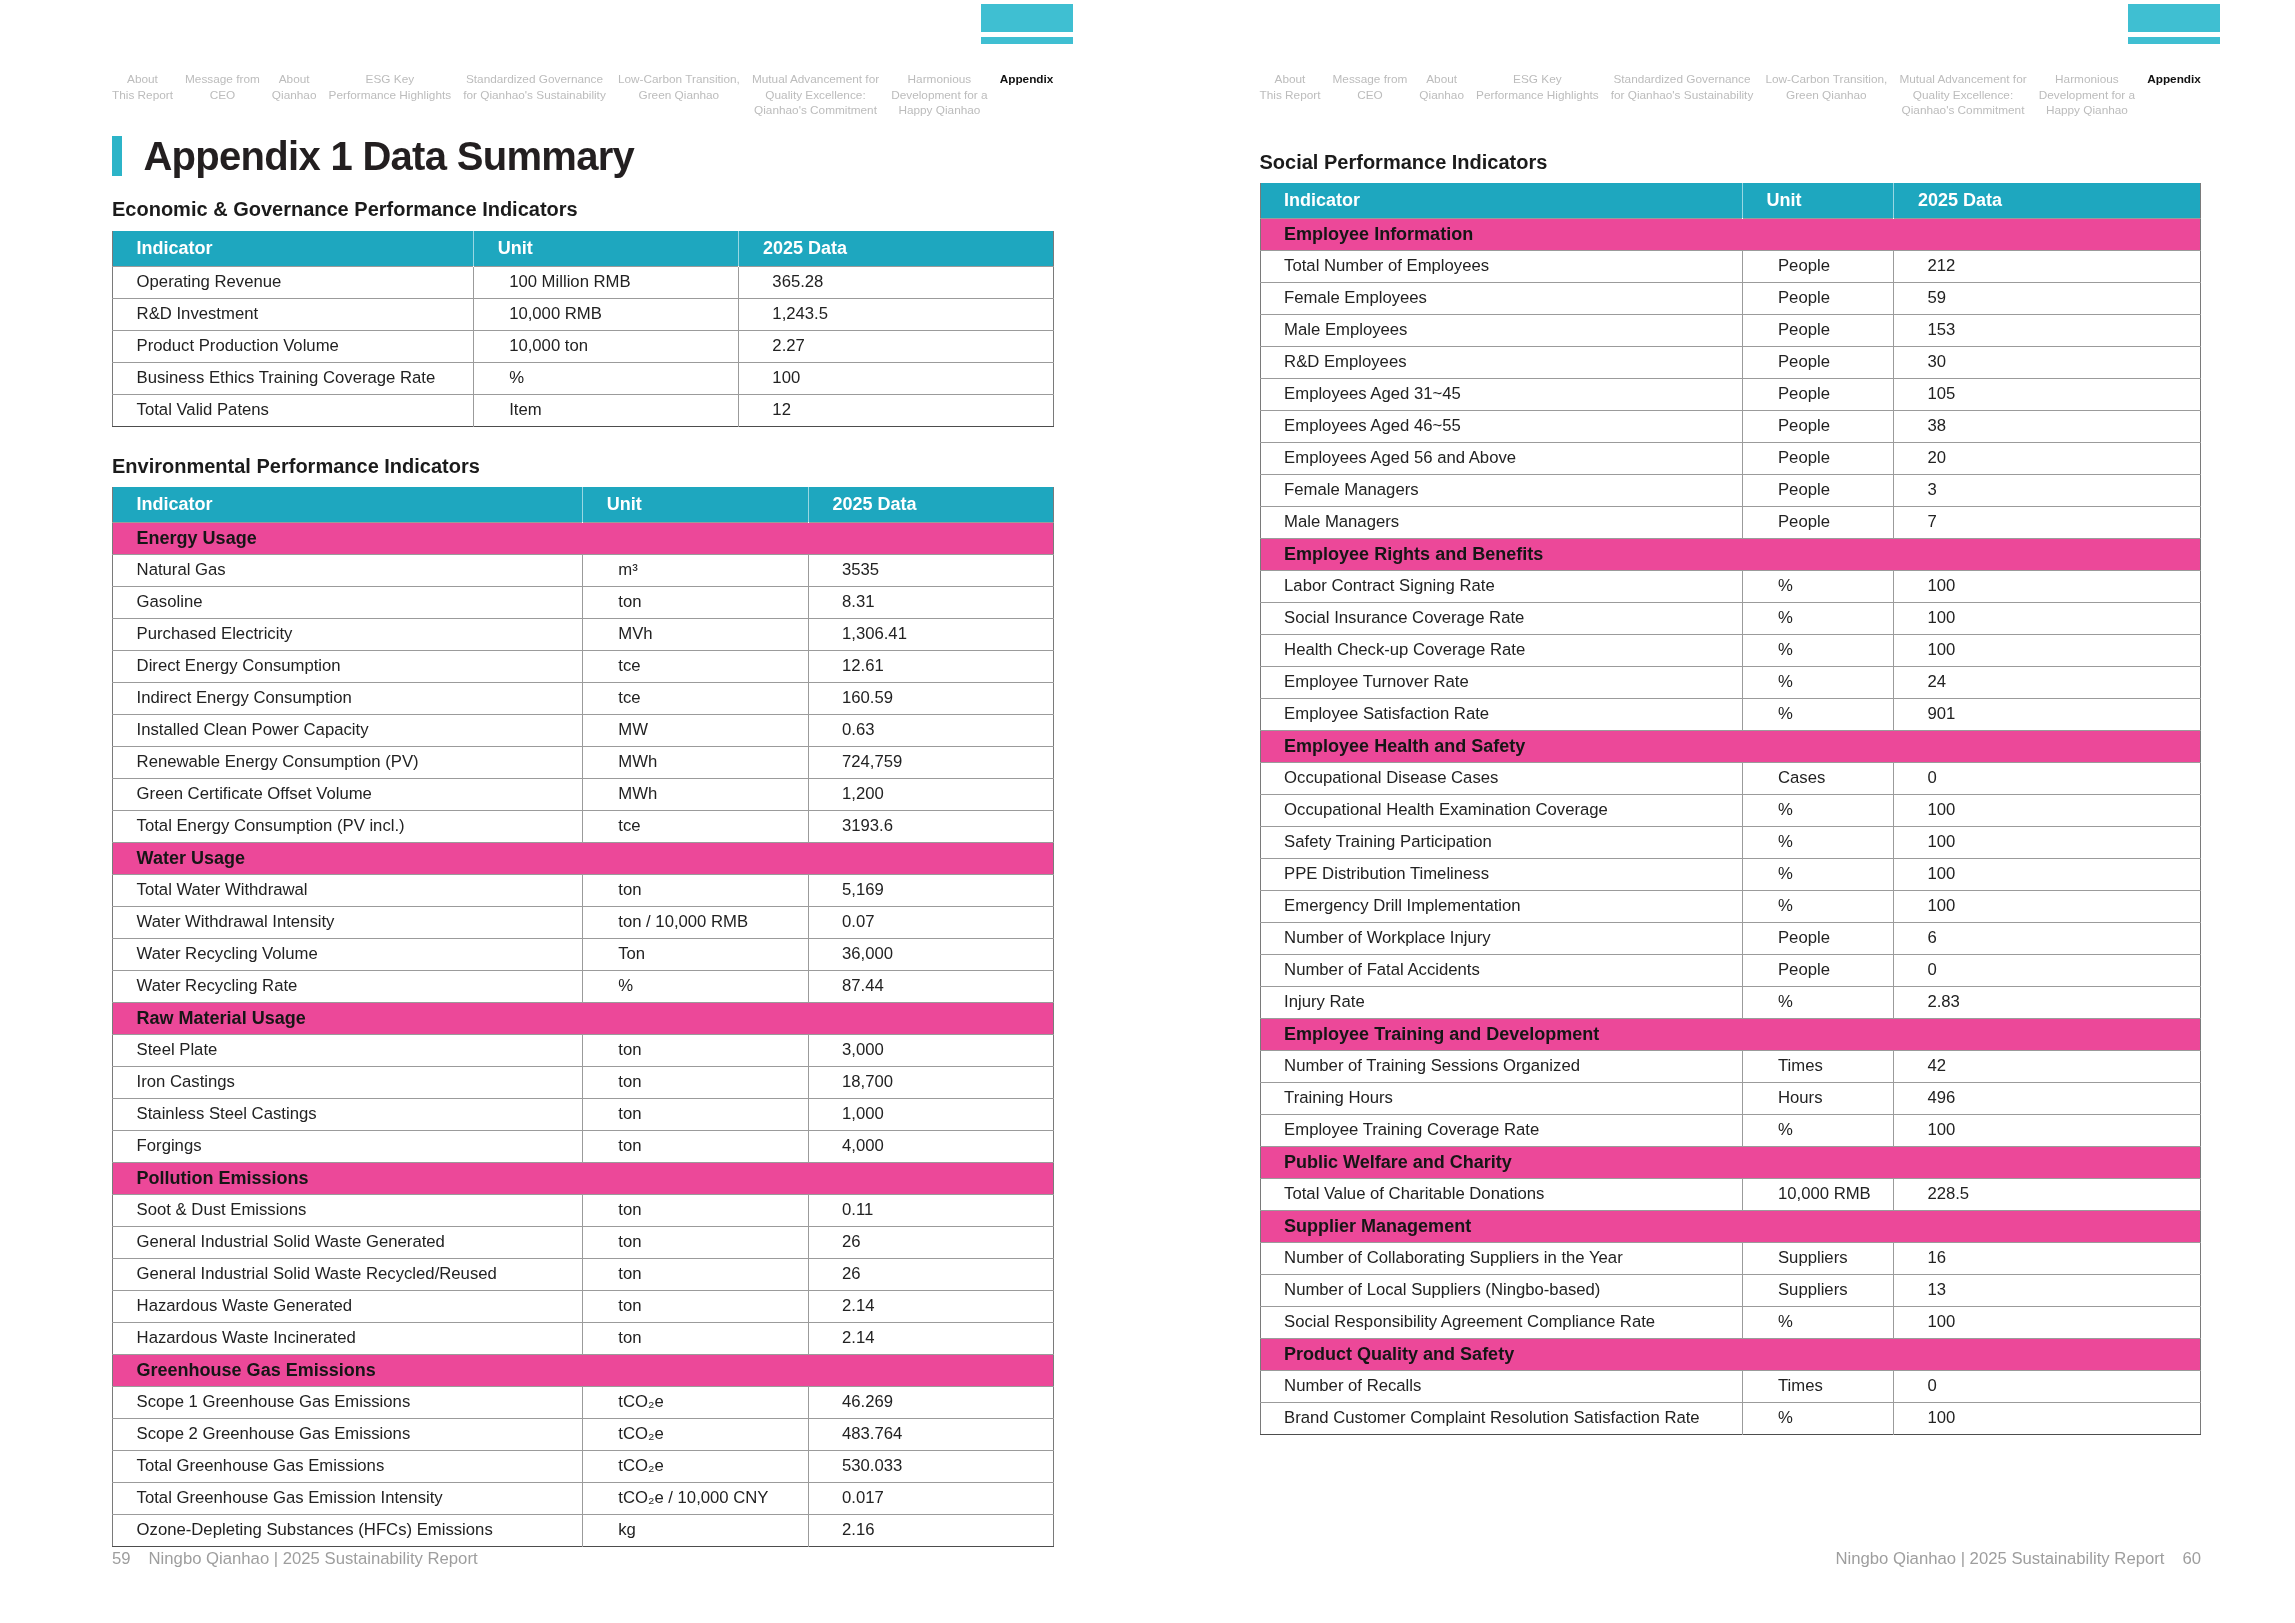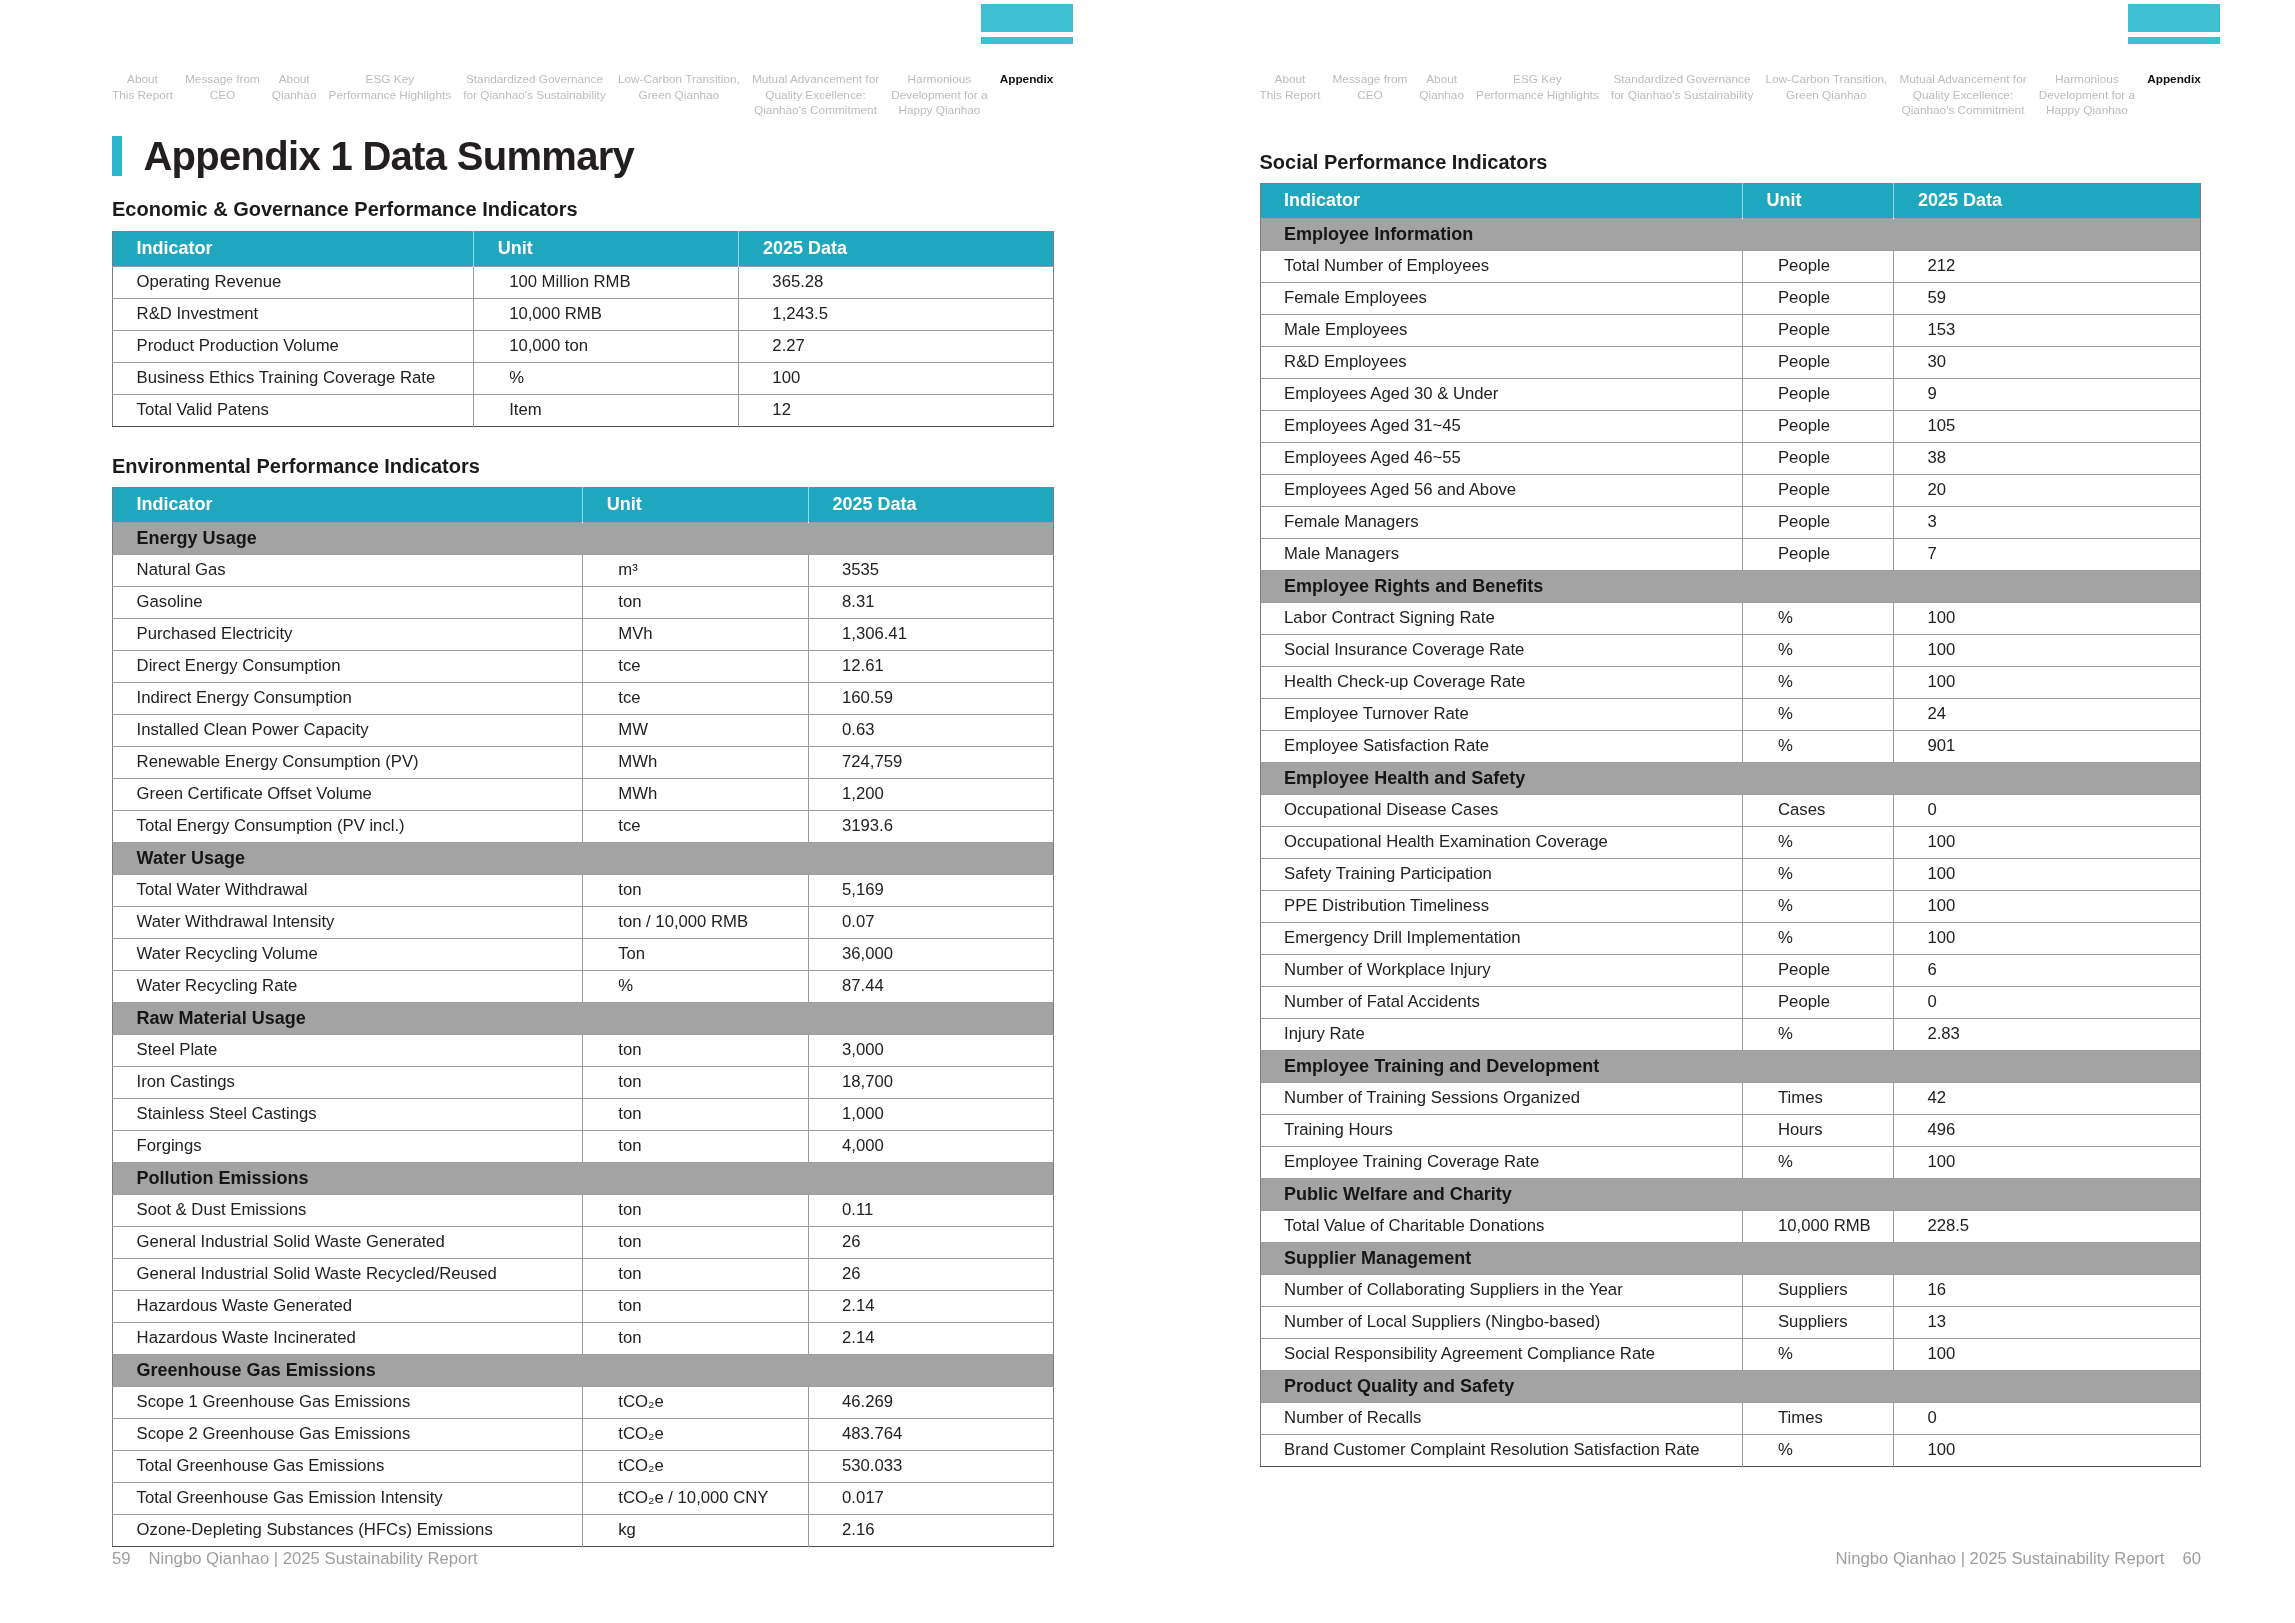--- a/index.html
+++ b/index.html
@@ -55,21 +55,21 @@
   table.data-table th:not(:last-child){ border-right:0.7px solid rgba(255,255,255,.55);margin-top:34px; }
   table.data-table td {
     height:32px; font-size:16.7px; color:#222; background:#fff;
     border-top:0.7px solid #9b9b9b; padding-left:23.6px;
     overflow:hidden; white-space:nowrap;
   }
   table.data-table td.unit-cell  { padding-left:35px; }
   table.data-table td.value-cell { padding-left:33px; }
   table.data-table td:not(:last-child){ border-right:0.7px solid #9b9b9b; }
   table.data-table tr.section-row td {
-    background:#a3a3a3; font-weight:700; font-size:18px; color:#161616;
+    background:#ec4899; font-weight:700; font-size:18px; color:#161616;
     border-right:none;
   }
   
   table.eco col.c1{width:38.4%;} table.eco col.c2{width:28.2%;} table.eco col.c3{width:33.4%;}
   table.env col.c1{width:50%;}   table.env col.c2{width:24%;}   table.env col.c3{width:26%;}
   table.soc col.c1{width:51.3%;} table.soc col.c2{width:16.1%;} table.soc col.c3{width:32.6%;}
 
   
   .footer { position:absolute; bottom:54px; font-size:16.7px; color:#9e9e9e; }
   .footer-left  { left:112px; }
@@ -384,25 +384,20 @@
             <td class="indicator-cell">Male Employees</td>
             <td class="unit-cell">People</td>
             <td class="value-cell">153</td>
           </tr>
           <tr>
             <td class="indicator-cell">R&amp;D Employees</td>
             <td class="unit-cell">People</td>
             <td class="value-cell">30</td>
           </tr>
           <tr>
-            <td class="indicator-cell">Employees Aged 30 &amp; Under</td>
-            <td class="unit-cell">People</td>
-            <td class="value-cell">9</td>
-          </tr>
-          <tr>
             <td class="indicator-cell">Employees Aged 31~45</td>
             <td class="unit-cell">People</td>
             <td class="value-cell">105</td>
           </tr>
           <tr>
             <td class="indicator-cell">Employees Aged 46~55</td>
             <td class="unit-cell">People</td>
             <td class="value-cell">38</td>
           </tr>
           <tr>

